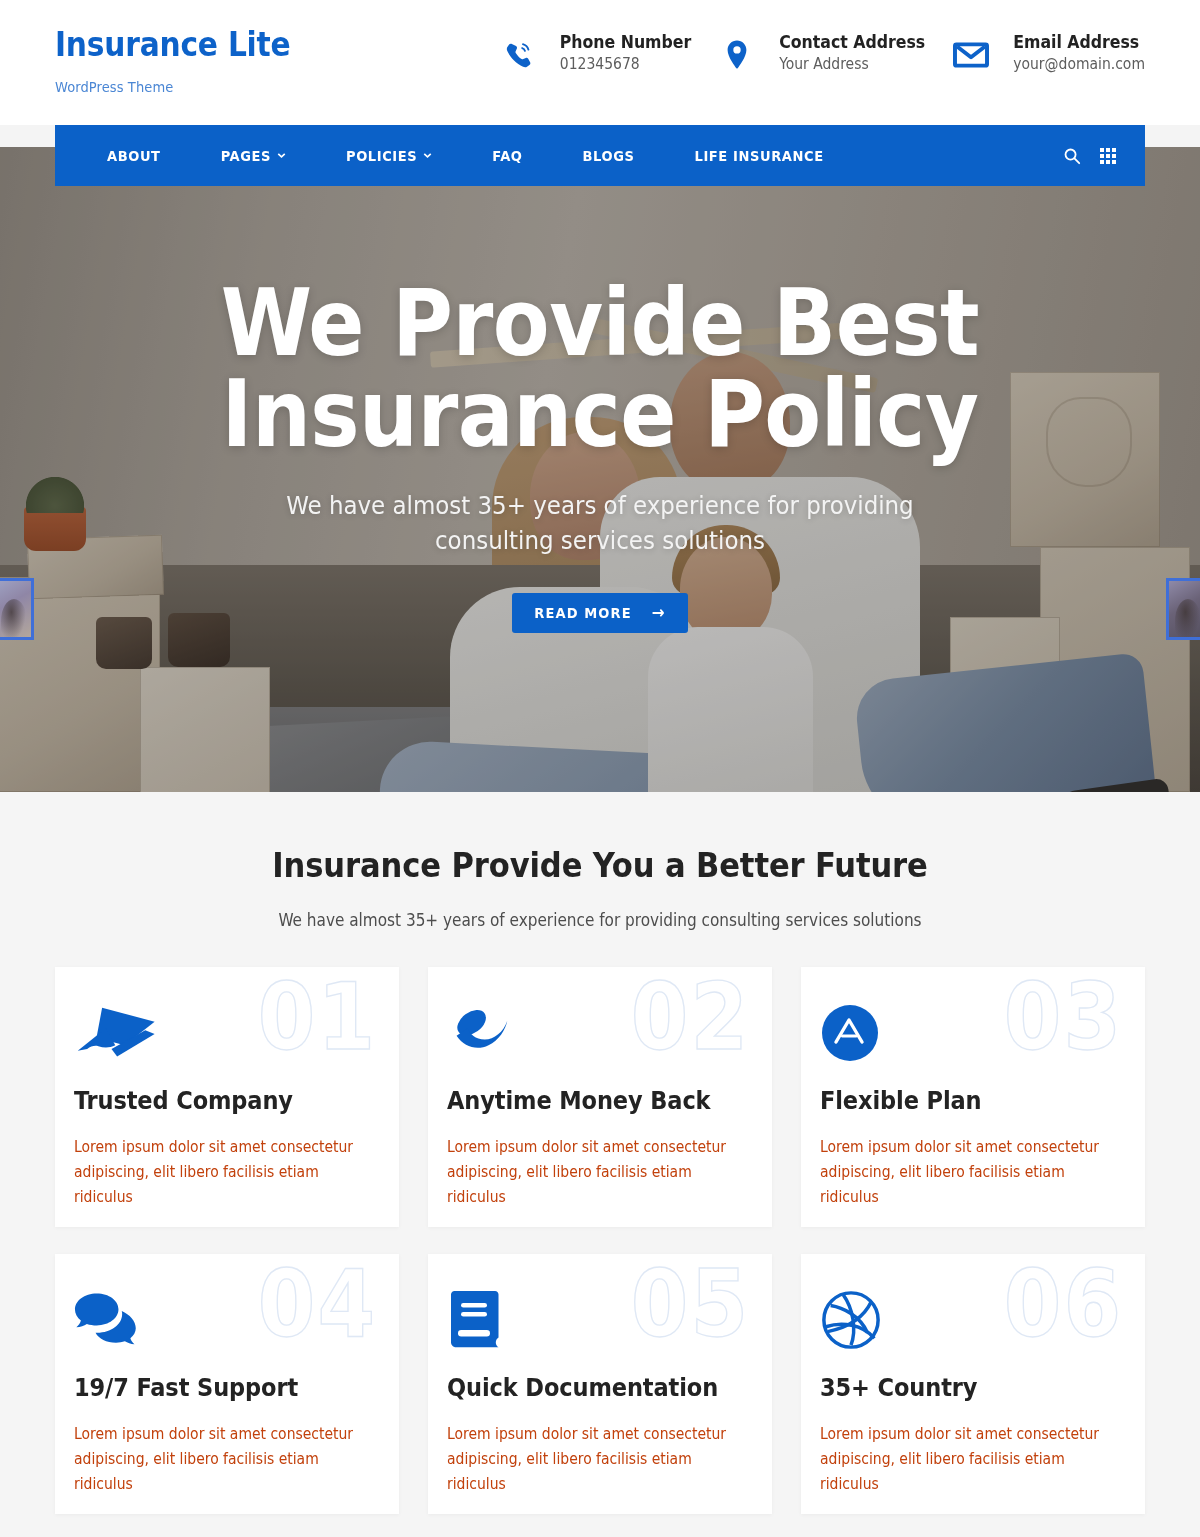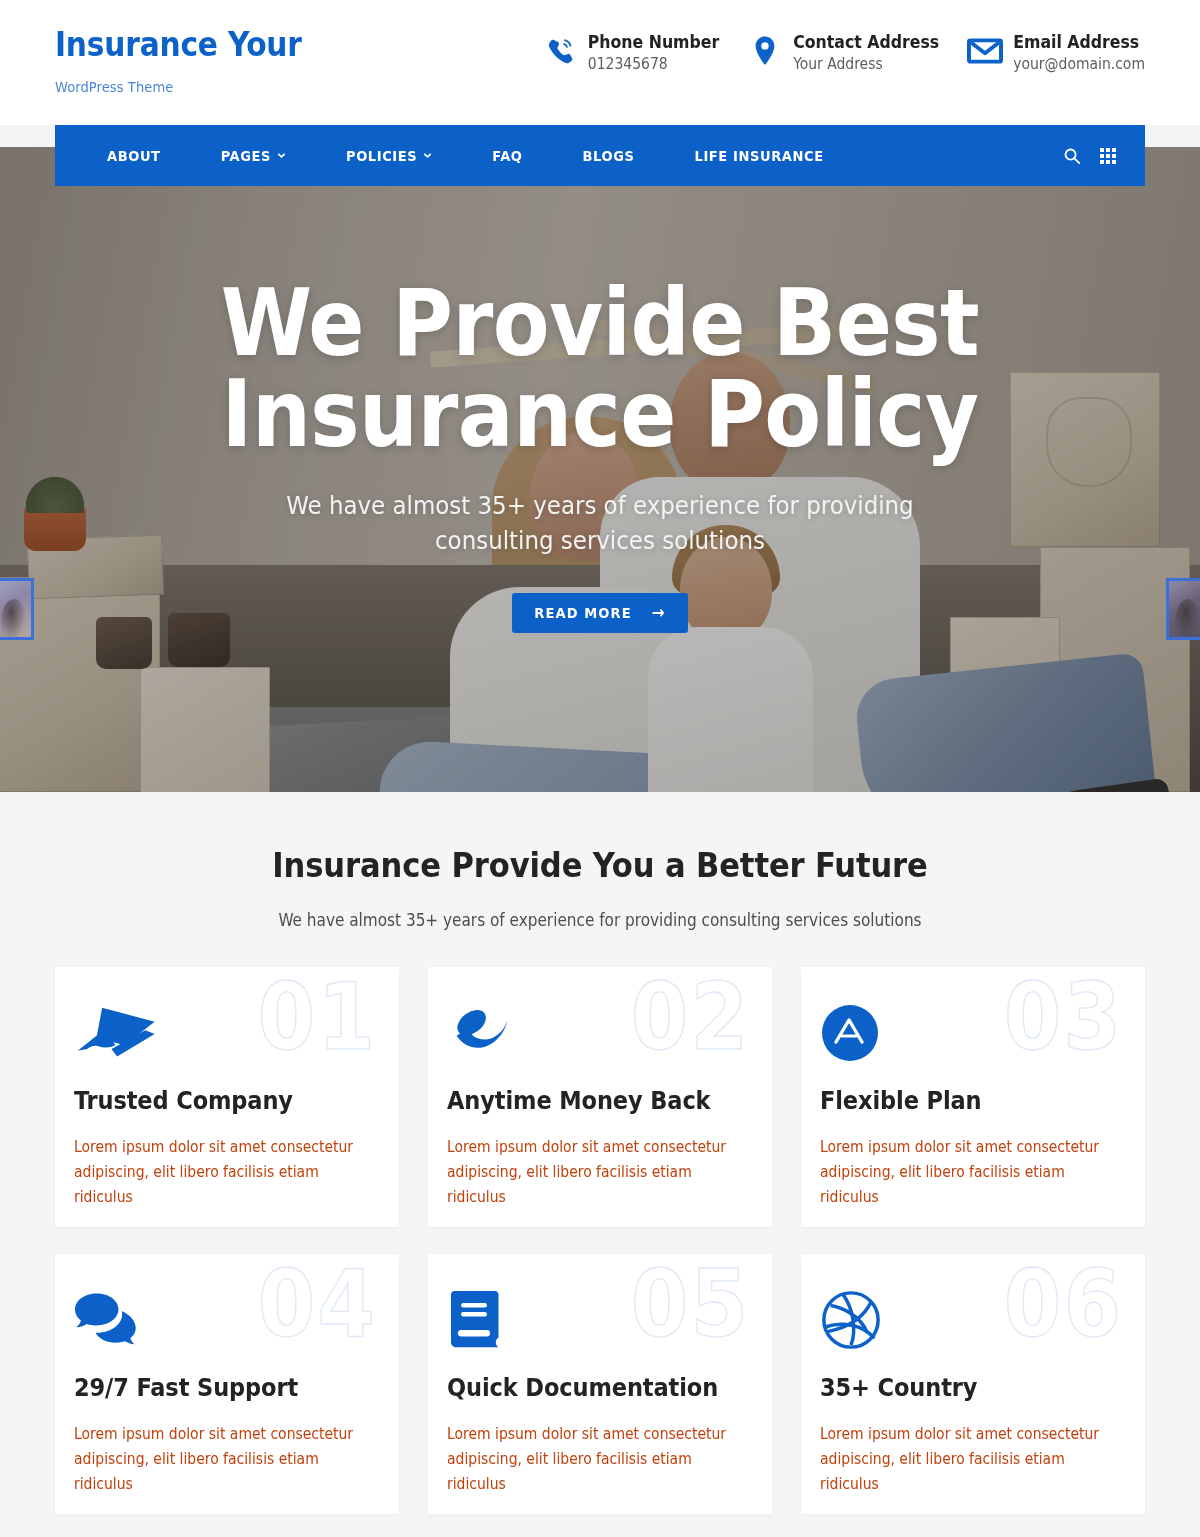--- a/index.html
+++ b/index.html
@@ -46,21 +46,21 @@
     letter-spacing: 0.1px;
   }
 
   .contact-group {
     position: absolute;
     right: 55px; top: 31px;
     display: flex;
     align-items: flex-start;
     gap: 28px;
   }
-  .contact-item { display: flex; align-items: flex-start; gap: 10px; }
+  .contact-item { display: flex; align-items: flex-end; gap: 24px; }
   .contact-ico {
     width: 36px; height: 40px;
     display: flex; align-items: center; justify-content: center;
     color: #0d62c9;
     flex: none;
   }
   .contact-ico svg { display: block; }
   .contact-txt { padding-top: 1px; }
   .contact-label {
     font-family: "DejaVu Sans Condensed", "Liberation Sans Narrow", "Liberation Sans", sans-serif;
@@ -363,21 +363,21 @@
   }
 </style>
 </head>
 <body>
 
 <div class="page">
 
   <header class="topbar">
 
     <div class="brand">
-      <div class="brand-title">Insurance Your</div>
+      <div class="brand-title">Insurance Lite</div>
       <div class="brand-sub">WordPress Theme</div>
     </div>
 
     <div class="contact-group">
 
       <div class="contact-item">
         <span class="contact-ico">
           <svg width="30" height="30" viewBox="0 0 32 32" fill="currentColor" aria-hidden="true">
             <path d="M9.5 4.2c-1.1-.6-2.3-.3-3 .7L4.7 7.5c-.8 1.1-.8 2.6-.1 4.2 1.5 3.4 4 7 6.9 9.9 2.9 2.9 6.5 5.4 9.9 6.9 1.6.7 3.1.7 4.2-.1l2.6-1.8c1-.7 1.3-1.9.7-3l-2-3.6c-.5-.9-1.6-1.3-2.6-.9l-3.3 1.3c-.6.2-1.2.1-1.7-.3-1-.8-2.1-1.8-3.1-2.9-1-1.1-1.9-2.2-2.6-3.3-.3-.5-.4-1.1-.2-1.6l1.4-3.3c.4-1 0-2.1-.9-2.6L9.5 4.2z"></path>
             <path d="M21.4 3.4a1 1 0 0 0-.5 1.9 7.4 7.4 0 0 1 5.3 5.4 1 1 0 0 0 1.9-.5 9.4 9.4 0 0 0-6.7-6.8z"></path>
@@ -580,21 +580,21 @@
       </article>
 
       <article class="card">
         <span class="card-num">04</span>
         <span class="card-ico">
           <svg width="70" height="58" viewBox="0 0 74 60" fill="currentColor" aria-hidden="true">
             <path d="M24 2C11 2 1 9.6 1 19c0 4.5 2.4 8.6 6.3 11.6-.7 2.8-2.6 5.3-4.8 7 4.3-.3 8.2-1.6 11.1-3.5 3.1 1 6.6 1.6 10.4 1.6 13 0 23-7.6 23-17S37 2 24 2z"></path>
             <path d="M50.5 20.4c.3 1.1.4 2.2.4 3.3 0 11.2-11.8 19.8-26.3 19.8-.6 0-1.2 0-1.8-.1C26 49.8 34.4 54 44.4 54c3.4 0 6.6-.5 9.4-1.5 2.7 1.7 6.2 2.9 10.2 3.2-2-1.6-3.8-3.9-4.4-6.4 3.5-2.7 5.7-6.4 5.7-10.5 0-8-6.5-14.6-14.8-18.4z"></path>
           </svg>
         </span>
-        <h3 class="card-title">29/7 Fast Support</h3>
+        <h3 class="card-title">19/7 Fast Support</h3>
         <p class="card-text">Lorem ipsum dolor sit amet consectetur adipiscing, elit libero facilisis etiam ridiculus</p>
       </article>
 
       <article class="card">
         <span class="card-num">05</span>
         <span class="card-ico">
           <svg width="56" height="60" viewBox="0 0 56 60" fill="currentColor" aria-hidden="true">
             <path d="M4 4.5C4 2.6 5.6 1 7.5 1H48c2 0 3.5 1.6 3.5 3.5v43c-1.6 1-2.7 2.8-2.7 4.9 0 2.1 1.1 3.9 2.7 4.9H9c-2.8 0-5-2.2-5-5V4.5z"></path>
             <rect x="14" y="13" width="26" height="4.6" rx="2.3" fill="#ffffff"></rect>
             <rect x="14" y="22" width="26" height="4.6" rx="2.3" fill="#ffffff"></rect>

